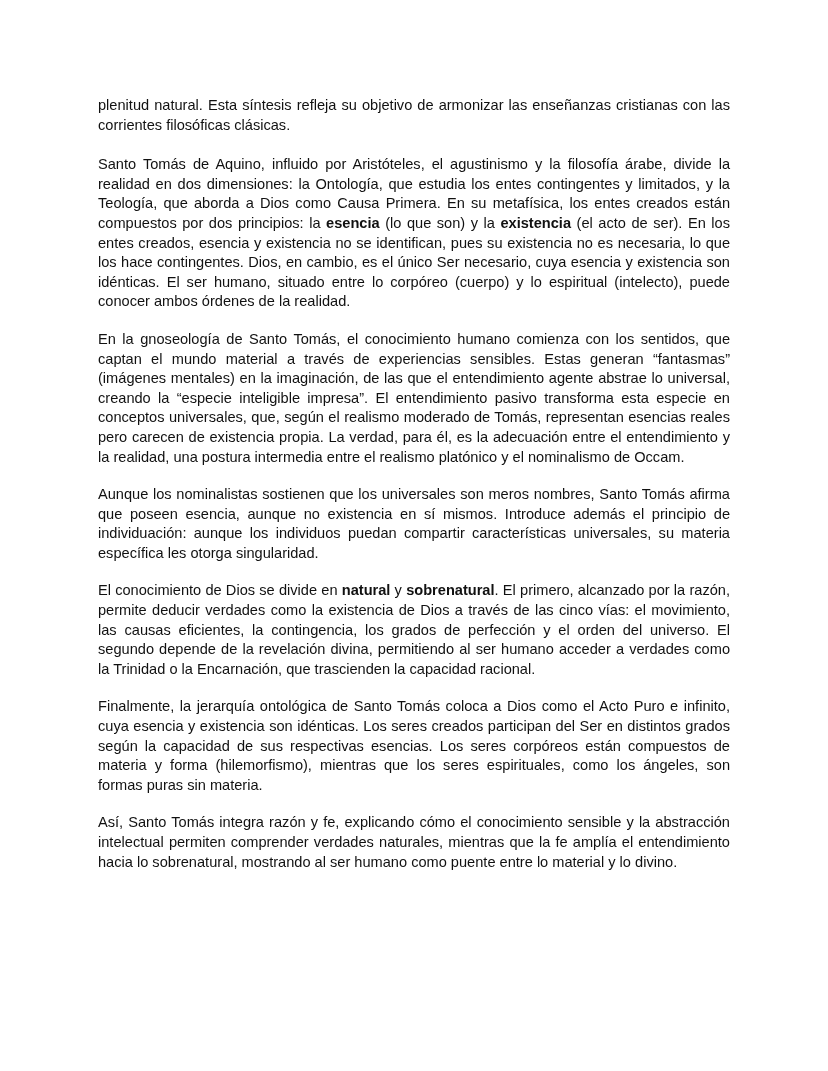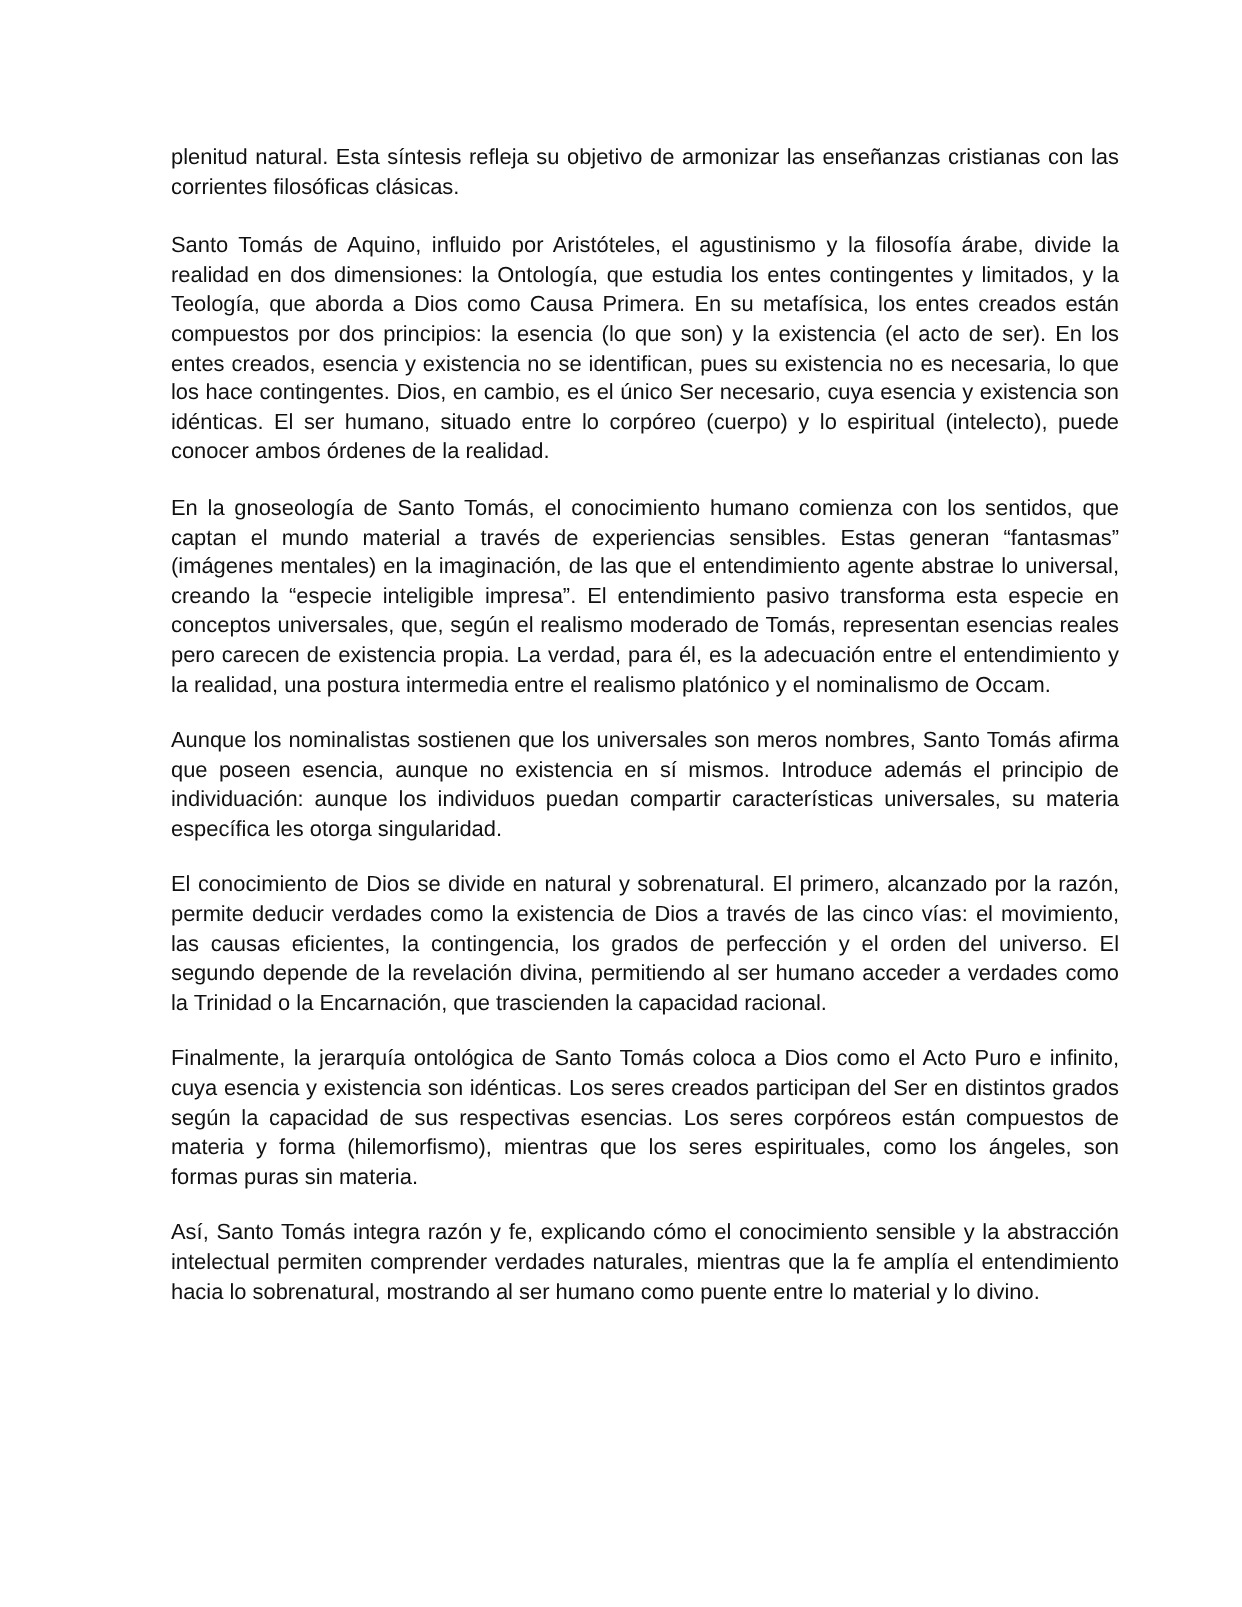--- a/index.html
+++ b/index.html
@@ -8,21 +8,21 @@
       background: #ffffff;
     }
     body {
       width: 828px;
       height: 1071px;
       position: relative;
       overflow: hidden;
     }
     .page {
       position: absolute;
-      left: 114px;
+      left: 98px;
       top: 96px;
       width: 632px;
       font-family: "Liberation Sans", sans-serif;
       font-size: 14.6px;
       line-height: 19.6px;
       color: #111111;
       text-align: justify;
     }
     .page p {
       margin: 0;
@@ -35,21 +35,21 @@
       margin-top: 49px !important;
       margin-bottom: 0;
       text-align: left;
     }
     .para {
       margin-top: 18px !important;
     }
     .para.first {
       margin-top: 20px !important;
     }
-    b { font-weight: normal; }
+    b { font-weight: bold; }
   </style>
 </head>
 <body>
 
 <div class="page">
   <p class="intro">plenitud natural. Esta síntesis refleja su objetivo de armonizar las enseñanzas cristianas con las corrientes filosóficas clásicas.</p>
 
 
   <p class="para first">
     <span>Santo Tomás de Aquino, influido por Aristóteles, el agustinismo y la filosofía árabe, divide la realidad en dos dimensiones: la Ontología, que estudia los entes contingentes y limitados, y la Teología, que aborda a Dios como Causa Primera. En su metafísica, los entes creados están compuestos por dos principios: la </span><b>esencia</b><span> (lo que son) y la </span><b>existencia</b><span> (el acto de ser). En los entes creados, esencia y existencia no se identifican, pues su existencia no es necesaria, lo que los hace contingentes. Dios, en cambio, es el único Ser necesario, cuya esencia y existencia son idénticas. El ser humano, situado entre lo corpóreo (cuerpo) y lo espiritual (intelecto), puede conocer ambos órdenes de la realidad.</span>

